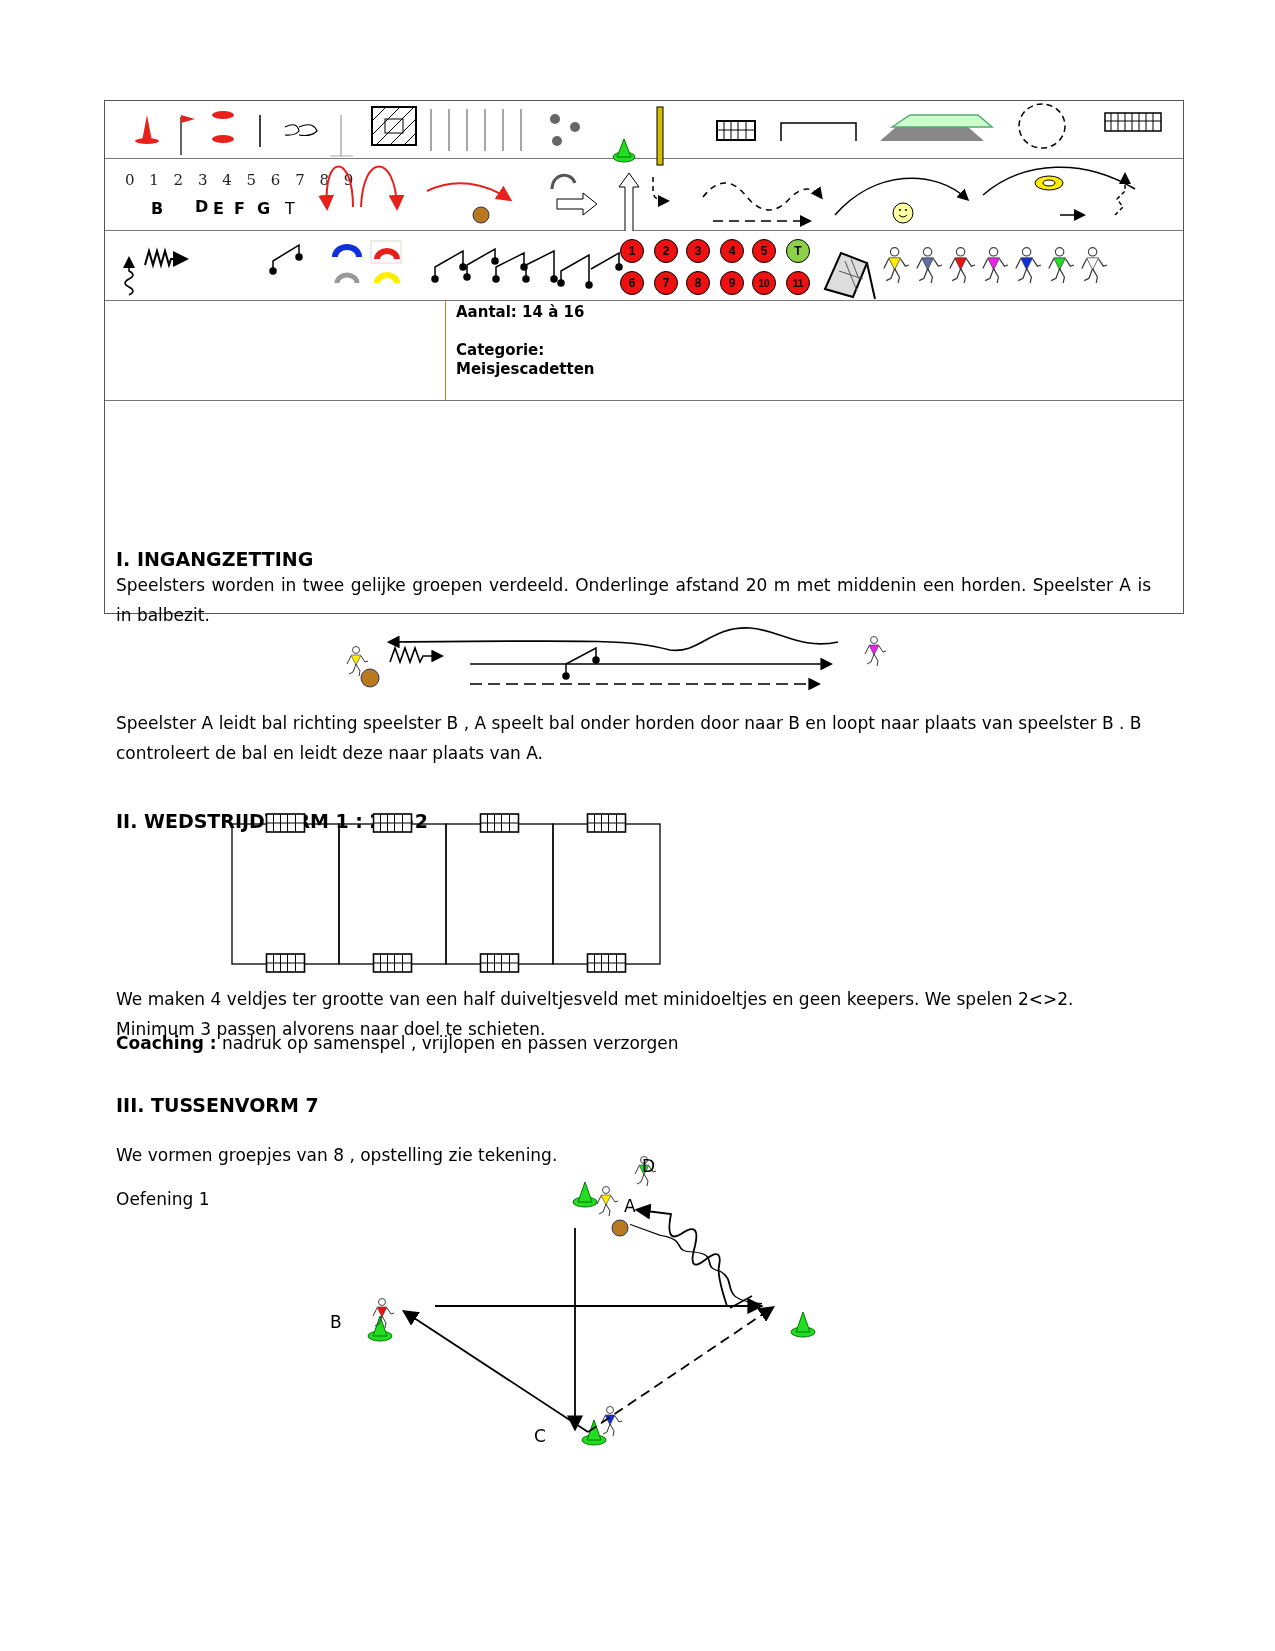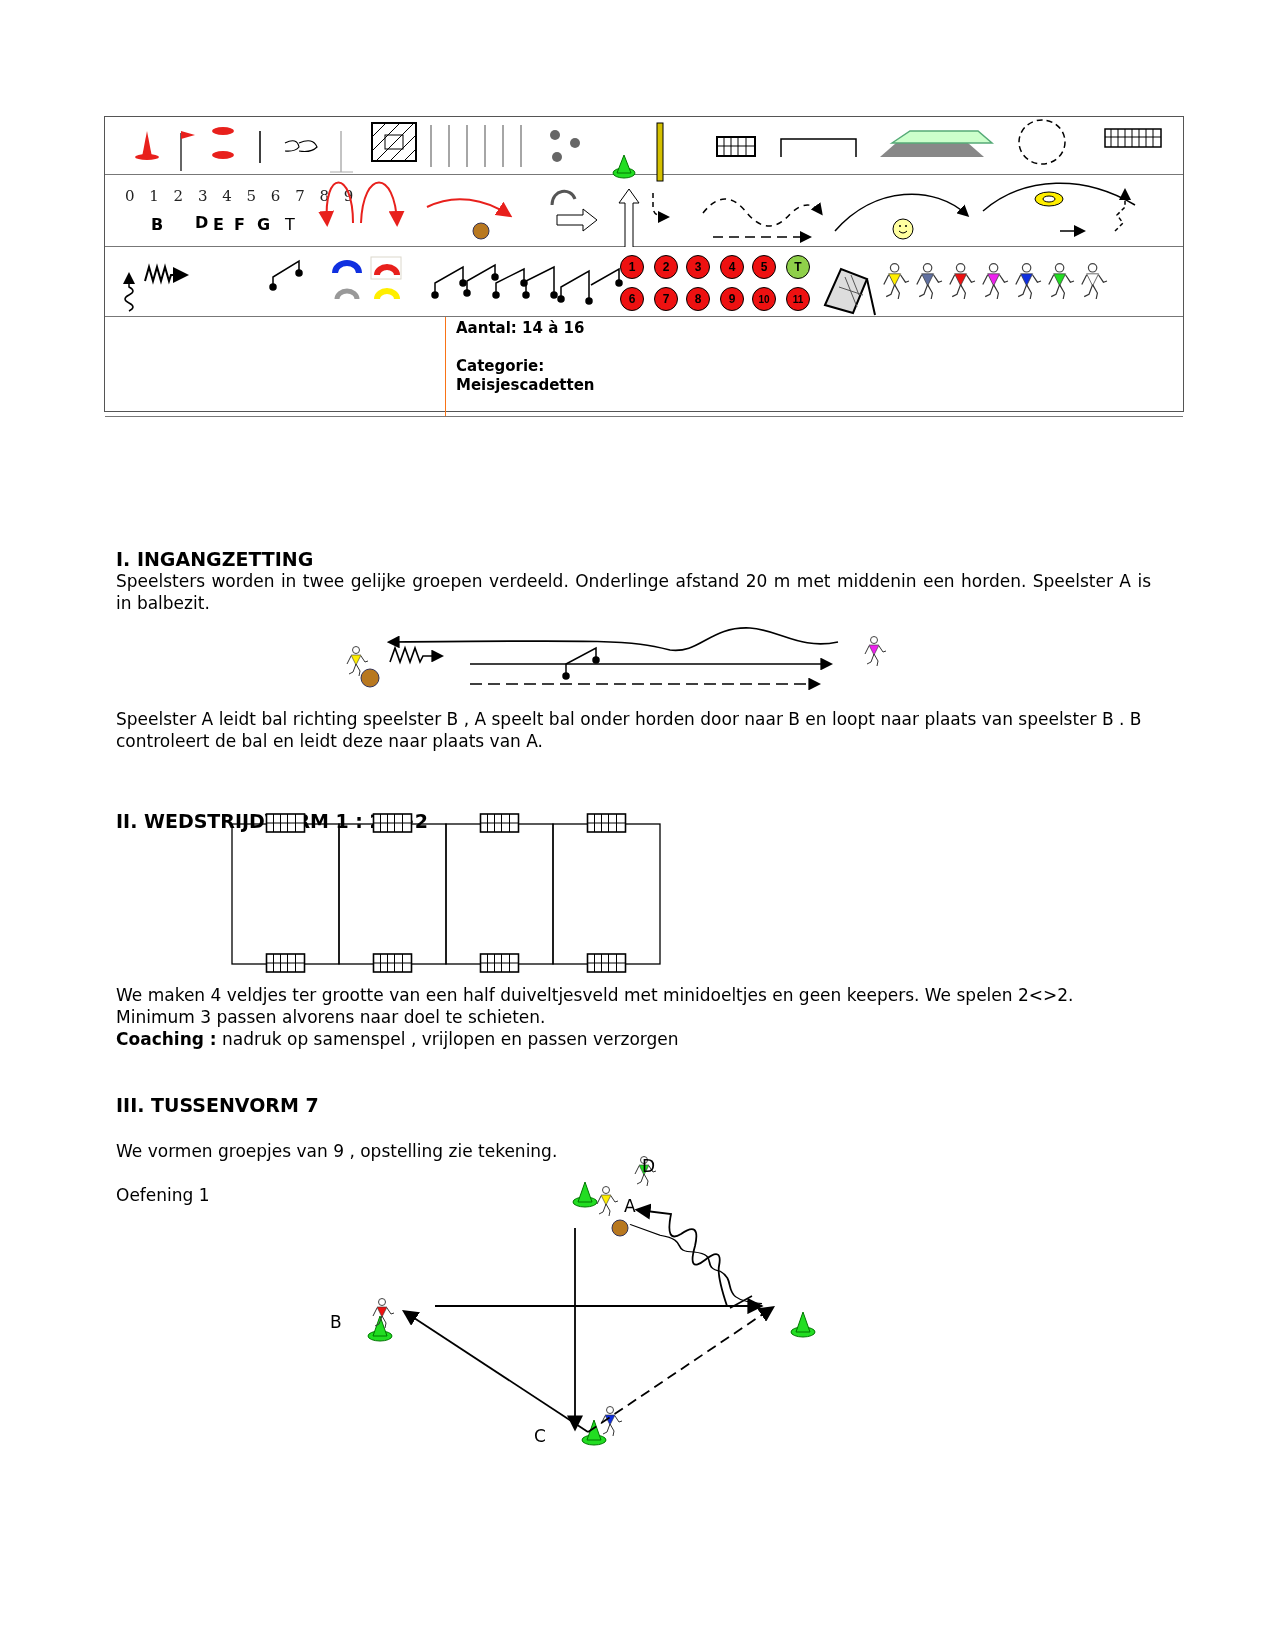--- a/index.html
+++ b/index.html
@@ -1,23 +1,23 @@
 <!DOCTYPE html>
 <html><head>
 <meta charset="utf-8">
 <style>
   html,body{margin:0;padding:0;background:#fff;}
   body{width:1275px;height:1651px;position:relative;font-family:"DejaVu Sans","Liberation Sans",sans-serif;color:#000;overflow:hidden;}
   .abs{position:absolute;}
-  #sheet{position:absolute;left:104px;top:116px;width:1080px;height:296px;border:1px solid #555;box-sizing:border-box;}
+  #sheet{position:absolute;left:104px;top:100px;width:1080px;height:514px;border:1px solid #555;box-sizing:border-box;}
   .row{position:absolute;left:0;width:100%;border-bottom:1.5px solid #777;box-sizing:border-box;}
   .cell{position:absolute;top:0;bottom:0;box-sizing:border-box;padding:2px 10px;font-size:15px;line-height:19px;}
   .cell b{font-weight:bold;}
   .vline{border-left:1px solid #f97316;}
-  .txt{font-size:17px;line-height:22px;}
+  .txt{font-size:17px;line-height:30px;}
   .h{font-size:19px;font-weight:bold;}
   svg{position:absolute;overflow:visible;}
   .lbl{font-size:17px;}
 </style>
 </head>
 <body>
 
 <div id="sheet">
 
   <div class="row" style="top:0;height:58px;">
@@ -302,21 +302,21 @@
     </g>
     <g>
       <rect x="357.5" y="136" width="38" height="18" fill="#fff" stroke="#000" stroke-width="1.6"></rect>
       <path d="M364.5,136v18M371.5,136v18M378.5,136v18M386.5,136v18M357.5,145h38" stroke="#000"></path>
     </g>
   </svg>
 <div class="abs txt" style="left:116px;top:984px;width:1035px;">We maken 4 veldjes ter grootte van een half duiveltjesveld met minidoeltjes en geen keepers. We spelen 2&lt;&gt;2. Minimum 3 passen alvorens naar doel te schieten.</div>
 <div class="abs txt" style="left:116px;top:1028px;"><b>Coaching :</b><span> nadruk op samenspel , vrijlopen en passen verzorgen</span></div>
 
 <div class="abs h" style="left:116px;top:1094px;">III. TUSSENVORM 7</div>
-<div class="abs txt" style="left:116px;top:1140px;">We vormen groepjes van 9 , opstelling zie tekening.</div>
+<div class="abs txt" style="left:116px;top:1140px;">We vormen groepjes van 8 , opstelling zie tekening.</div>
 <div class="abs txt" style="left:116px;top:1184px;">Oefening 1</div>
 
 <svg style="left:320px;top:1150px;" width="500" height="300">
   <defs>
       <marker id="ah4" markerWidth="9" markerHeight="9" refX="7" refY="4.5" orient="auto">
         <path d="M0,0 L9,4.5 L0,9 z" fill="#000"></path>
       </marker>
     </defs>
 
   <g>

